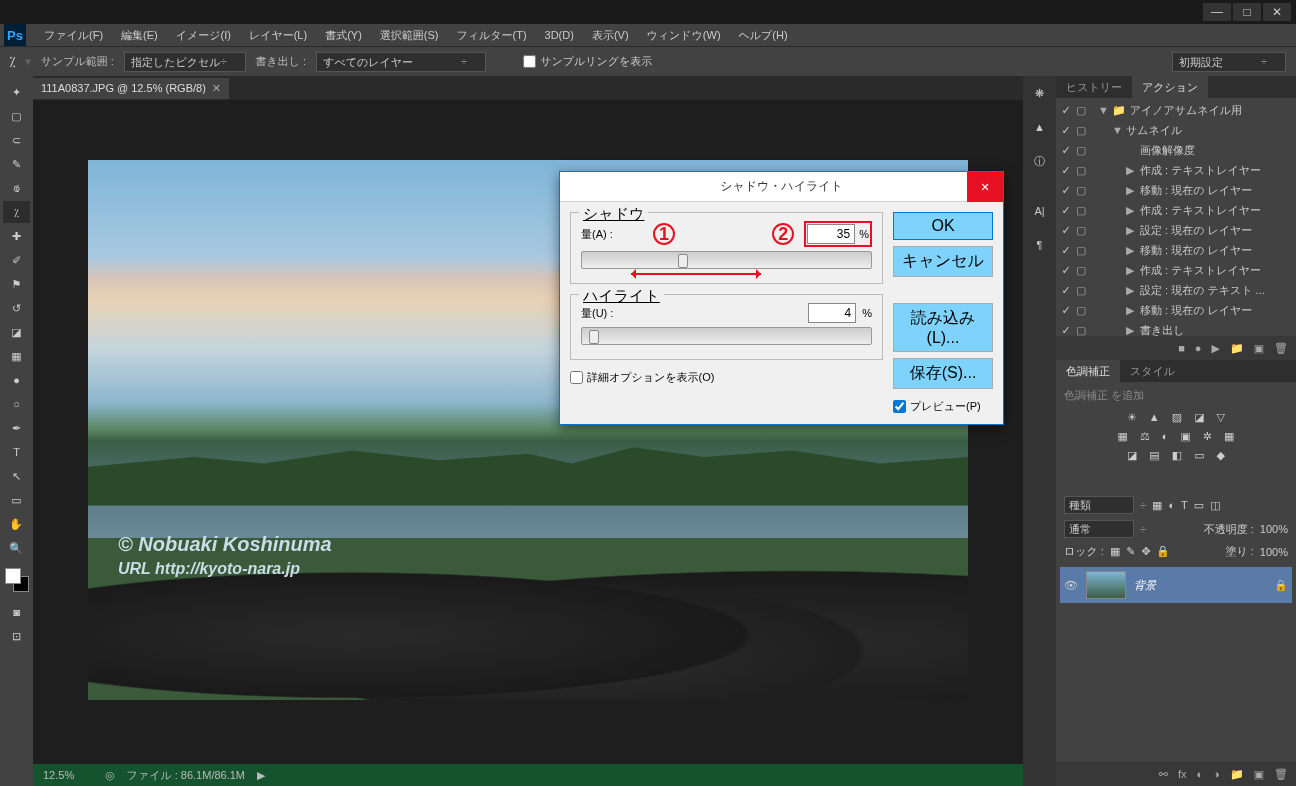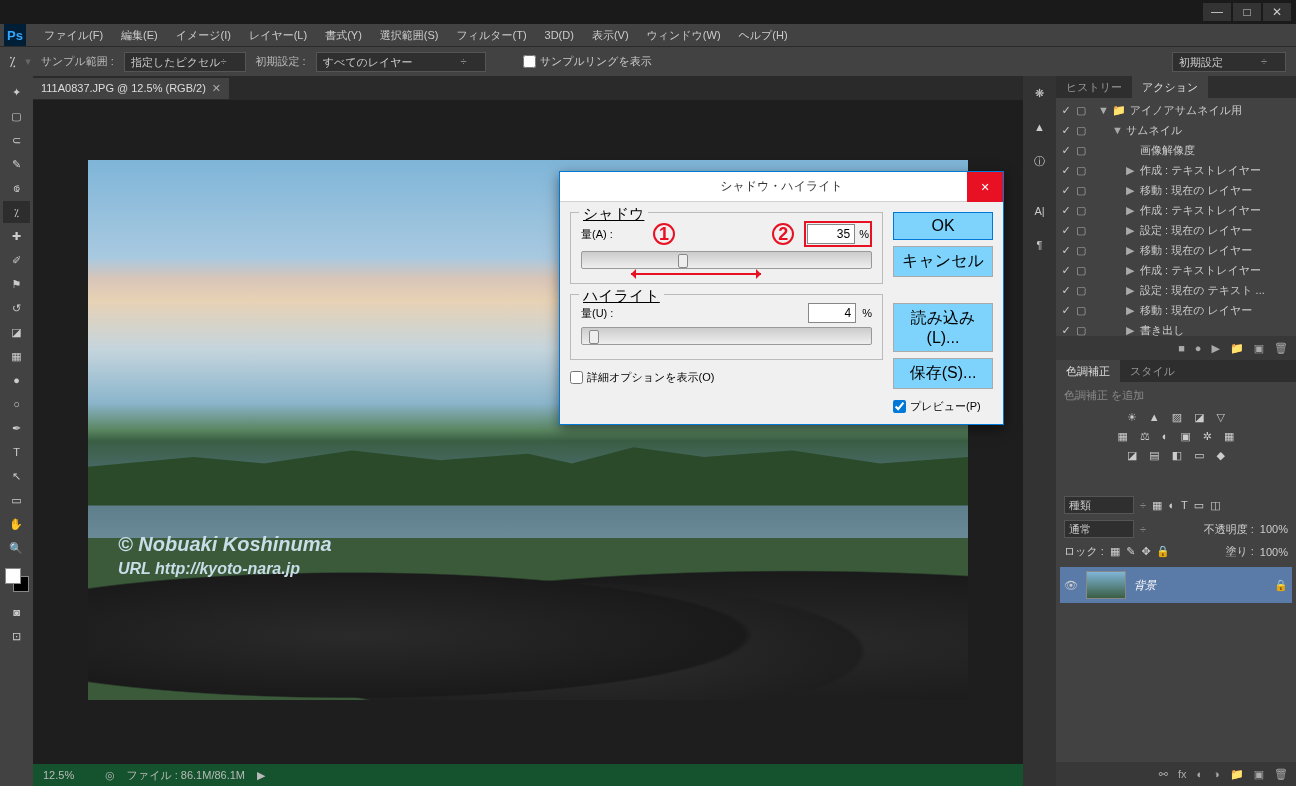--- a/index.html
+++ b/index.html
@@ -108,21 +108,21 @@
   <div class="menu-item">表示(V)</div>
   <div class="menu-item">ウィンドウ(W)</div>
   <div class="menu-item">ヘルプ(H)</div>
 </div>
 
 <div class="optbar">
   <span style="font-size:14px">⁒</span>
   <span style="color:#666">▾</span>
   <span class="opt-label">サンプル範囲 :</span>
   <div class="opt-select"><span>指定したピクセル</span> <span style="float:right;color:#888">÷</span></div>
-  <span class="opt-label">初期設定 :</span>
+  <span class="opt-label">書き出し :</span>
   <div class="opt-select" style="width:170px"><span>すべてのレイヤー</span> <span style="float:right;color:#888">÷</span></div>
   <label class="opt-check">
       <input type="checkbox" style=""> 
       <span>サンプルリングを表示</span>
     </label>
   <div class="opt-select opt-preset" style="width:114px"><span>初期設定</span> <span style="float:right;color:#888">÷</span></div>
 </div>
 
 <div class="main">
   <div class="toolbar">
@@ -150,21 +150,21 @@
       <div class="swatch-bg"></div>
       <div class="swatch-fg"></div>
     </div>
     <div class="tool">◙</div>
     <div class="tool">⊡</div>
   </div>
 
   <div class="docarea">
     <div class="doctabs">
       <div class="doctab">
-        <span>111A0837.JPG @ 12.5% (RGB/2)</span>
+        <span>111A0837.JPG @ 12.5% (RGB/8)</span>
         <span class="doctab-close">✕</span>
       </div>
     </div>
     <div class="canvas-wrap">
       <div class="canvas">
         <div class="trees"></div>
         <div class="rocks"></div>
         <div class="watermark">
           <div>© Nobuaki Koshinuma</div>
           <div class="url">URL http://kyoto-nara.jp</div>

